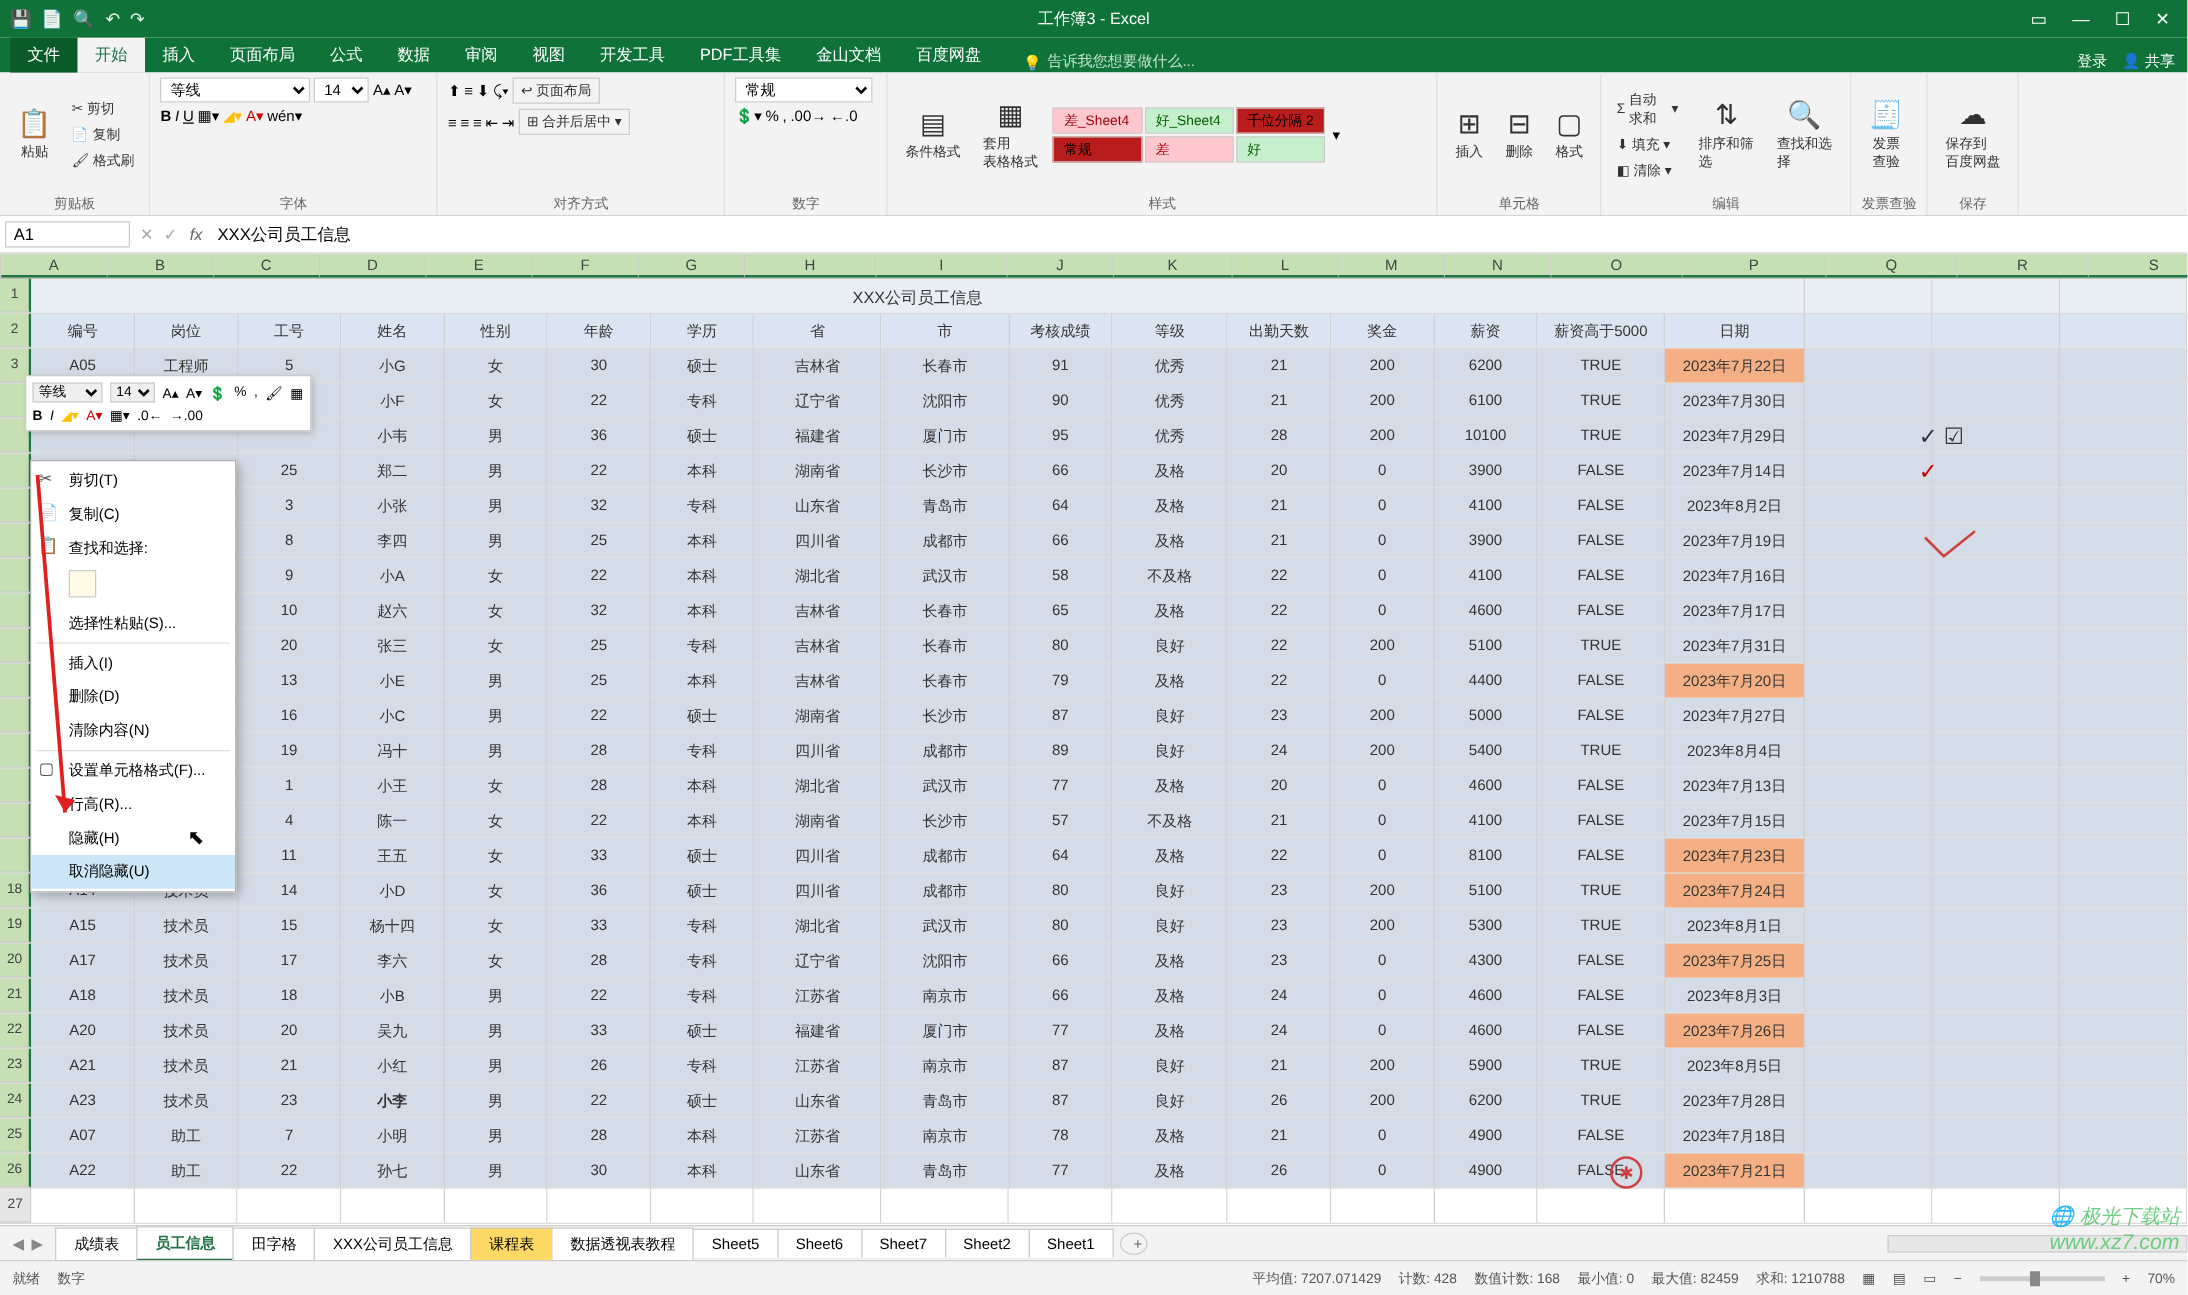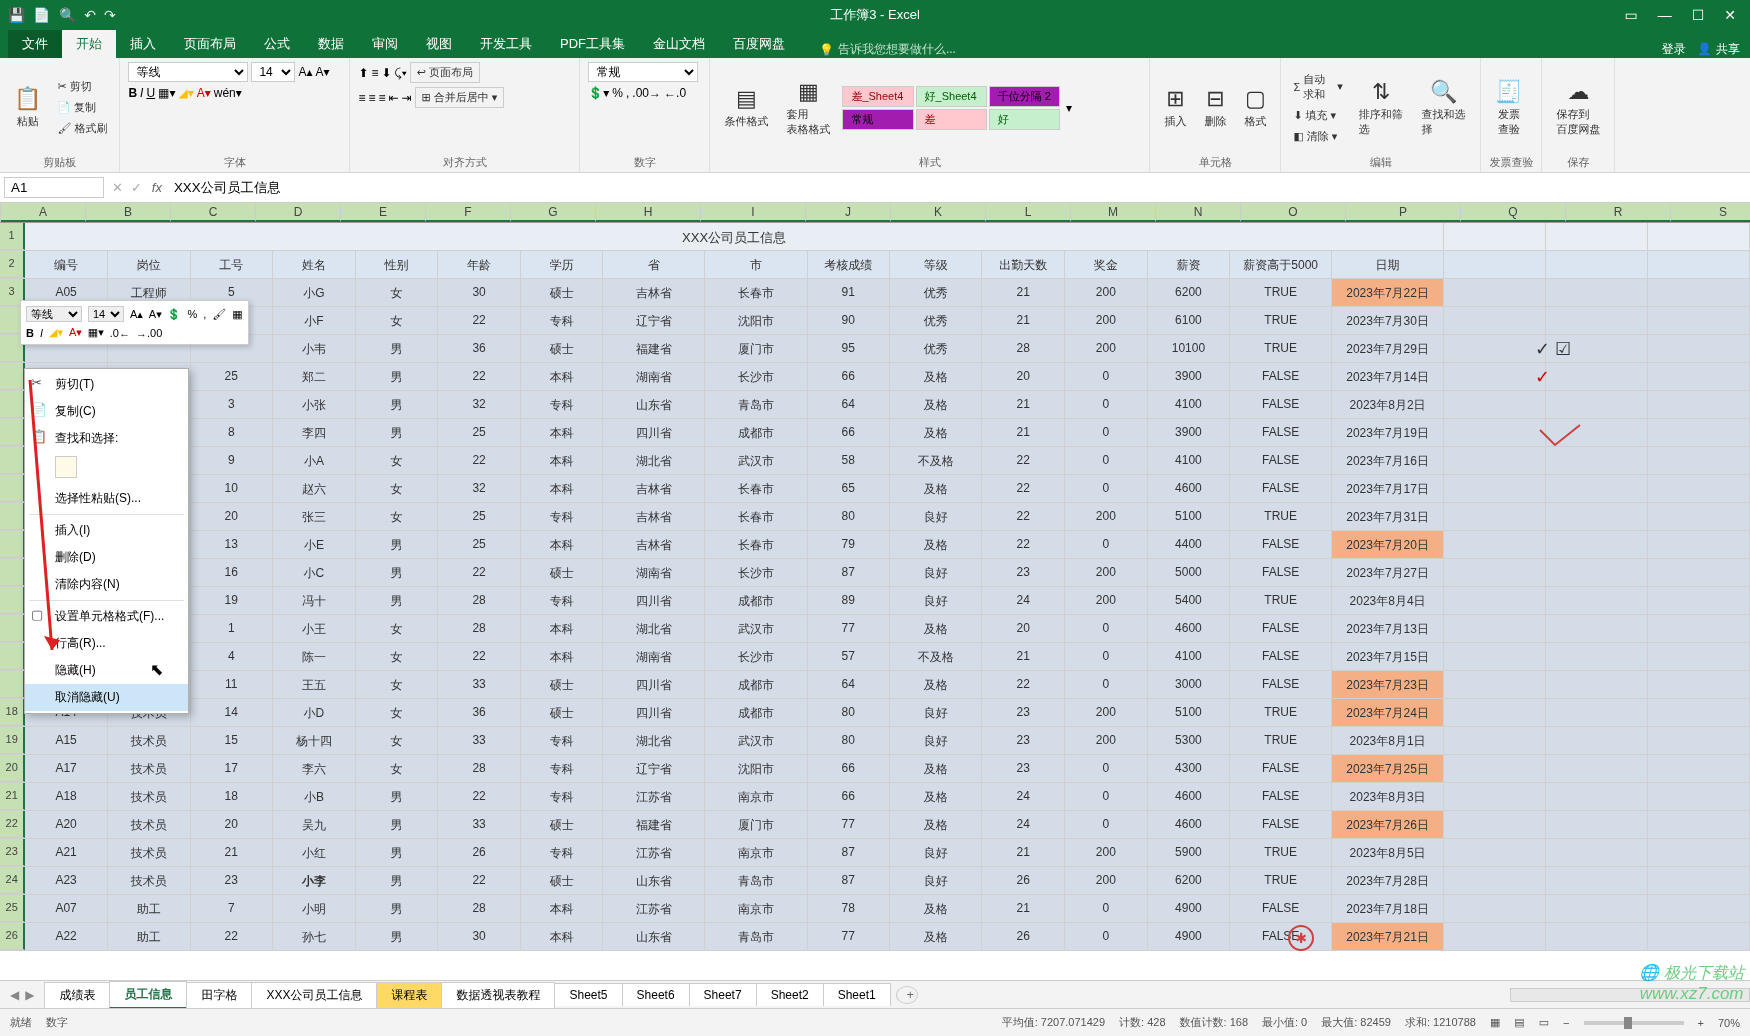--- a/index.html
+++ b/index.html
@@ -26,21 +26,21 @@
 .ribbon-group .label { text-align: center; color: #666; font-size: 11px; padding-top: 2px; }
 .ribbon-group .content { flex: 1; display: flex; align-items: center; gap: 6px; }
 .rb-btn { display: flex; flex-direction: column; align-items: center; gap: 2px; padding: 2px 6px; font-size: 11px; color: #333; }
 .rb-btn .ico { font-size: 22px; }
 .rb-small { font-size: 11px; color: #333; padding: 2px 4px; display: flex; align-items: center; gap: 3px; }
 .rb-col { display: flex; flex-direction: column; gap: 2px; }
 select.rb, input.rb { font-size: 12px; border: 1px solid #ccc; background: #fff; padding: 1px 3px; }
 .style-box { border: 1px solid #ccc; padding: 2px 8px; font-size: 11px; min-width: 70px; text-align: left; }
 .sb-red { background: #ffc7ce; color: #9c0006; }
 .sb-green { background: #c6efce; color: #006100; }
-.sb-normal { background: #a21caf; }
+.sb-normal { background: #b91c1c; }
 
 
 .formulabar { height: 30px; border-bottom: 1px solid #ccc; display: flex; align-items: center; font-size: 13px; background: #fff; }
 .namebox { width: 100px; border: 1px solid #ccc; margin: 2px 4px; padding: 2px 6px; }
 .fx-btn { padding: 0 6px; color: #666; font-style: italic; }
 .formula-input { flex: 1; padding: 2px 6px; border: none; }
 
 
 .grid-area { position: absolute; top: 203px; left: 0; right: 0; bottom: 56px; overflow: hidden; background: #fff; }
 .col-headers { height: 20px; display: flex; background: #e8f2ea; border-bottom: 1px solid #999; font-size: 12px; }
@@ -693,21 +693,21 @@
         <div class="cell" style="width: 85px;">王五</div>
         <div class="cell" style="width: 85px;">女</div>
         <div class="cell" style="width: 85px;">33</div>
         <div class="cell" style="width: 85px;">硕士</div>
         <div class="cell" style="width: 105px;">四川省</div>
         <div class="cell" style="width: 105px;">成都市</div>
         <div class="cell" style="width: 85px;">64</div>
         <div class="cell" style="width: 95px;">及格</div>
         <div class="cell" style="width: 85px;">22</div>
         <div class="cell" style="width: 85px;">0</div>
-        <div class="cell" style="width: 85px;">3000</div>
+        <div class="cell" style="width: 85px;">8100</div>
         <div class="cell" style="width: 105px;">FALSE</div>
         <div class="cell hl-date" style="width: 115px;">2023年7月23日</div>
         <div class="cell extra" style="width: 105px;"></div>
         <div class="cell extra" style="width: 105px;"></div>
         <div class="cell extra" style="width: 105px;"></div>
       </div>
       <div class="row sel">
         <div class="row-h">18</div>
         <div class="cell" style="width: 85px;">A14</div>
         <div class="cell" style="width: 85px;">技术员</div>
@@ -894,20 +894,42 @@
         <div class="cell" style="width: 85px;">本科</div>
         <div class="cell" style="width: 105px;">山东省</div>
         <div class="cell" style="width: 105px;">青岛市</div>
         <div class="cell" style="width: 85px;">77</div>
         <div class="cell" style="width: 95px;">及格</div>
         <div class="cell" style="width: 85px;">26</div>
         <div class="cell" style="width: 85px;">0</div>
         <div class="cell" style="width: 85px;">4900</div>
         <div class="cell" style="width: 105px;">FALSE</div>
         <div class="cell hl-date" style="width: 115px;">2023年7月21日</div>
+        <div class="cell extra" style="width: 105px;"></div>
+        <div class="cell extra" style="width: 105px;"></div>
+        <div class="cell extra" style="width: 105px;"></div>
+      </div>
+      <div class="row">
+        <div class="row-h" style="background: rgb(230, 230, 230); border-right: 1px solid rgb(204, 204, 204);">27</div>
+        <div class="cell extra" style="width: 85px;"></div>
+        <div class="cell extra" style="width: 85px;"></div>
+        <div class="cell extra" style="width: 85px;"></div>
+        <div class="cell extra" style="width: 85px;"></div>
+        <div class="cell extra" style="width: 85px;"></div>
+        <div class="cell extra" style="width: 85px;"></div>
+        <div class="cell extra" style="width: 85px;"></div>
+        <div class="cell extra" style="width: 105px;"></div>
+        <div class="cell extra" style="width: 105px;"></div>
+        <div class="cell extra" style="width: 85px;"></div>
+        <div class="cell extra" style="width: 95px;"></div>
+        <div class="cell extra" style="width: 85px;"></div>
+        <div class="cell extra" style="width: 85px;"></div>
+        <div class="cell extra" style="width: 85px;"></div>
+        <div class="cell extra" style="width: 105px;"></div>
+        <div class="cell extra" style="width: 115px;"></div>
         <div class="cell extra" style="width: 105px;"></div>
         <div class="cell extra" style="width: 105px;"></div>
         <div class="cell extra" style="width: 105px;"></div>
       </div>
     </div>
 </div>
 
 <div class="mini-toolbar">
   <div class="mt-row">
     <select style="width:56px"><option>等线</option></select>

